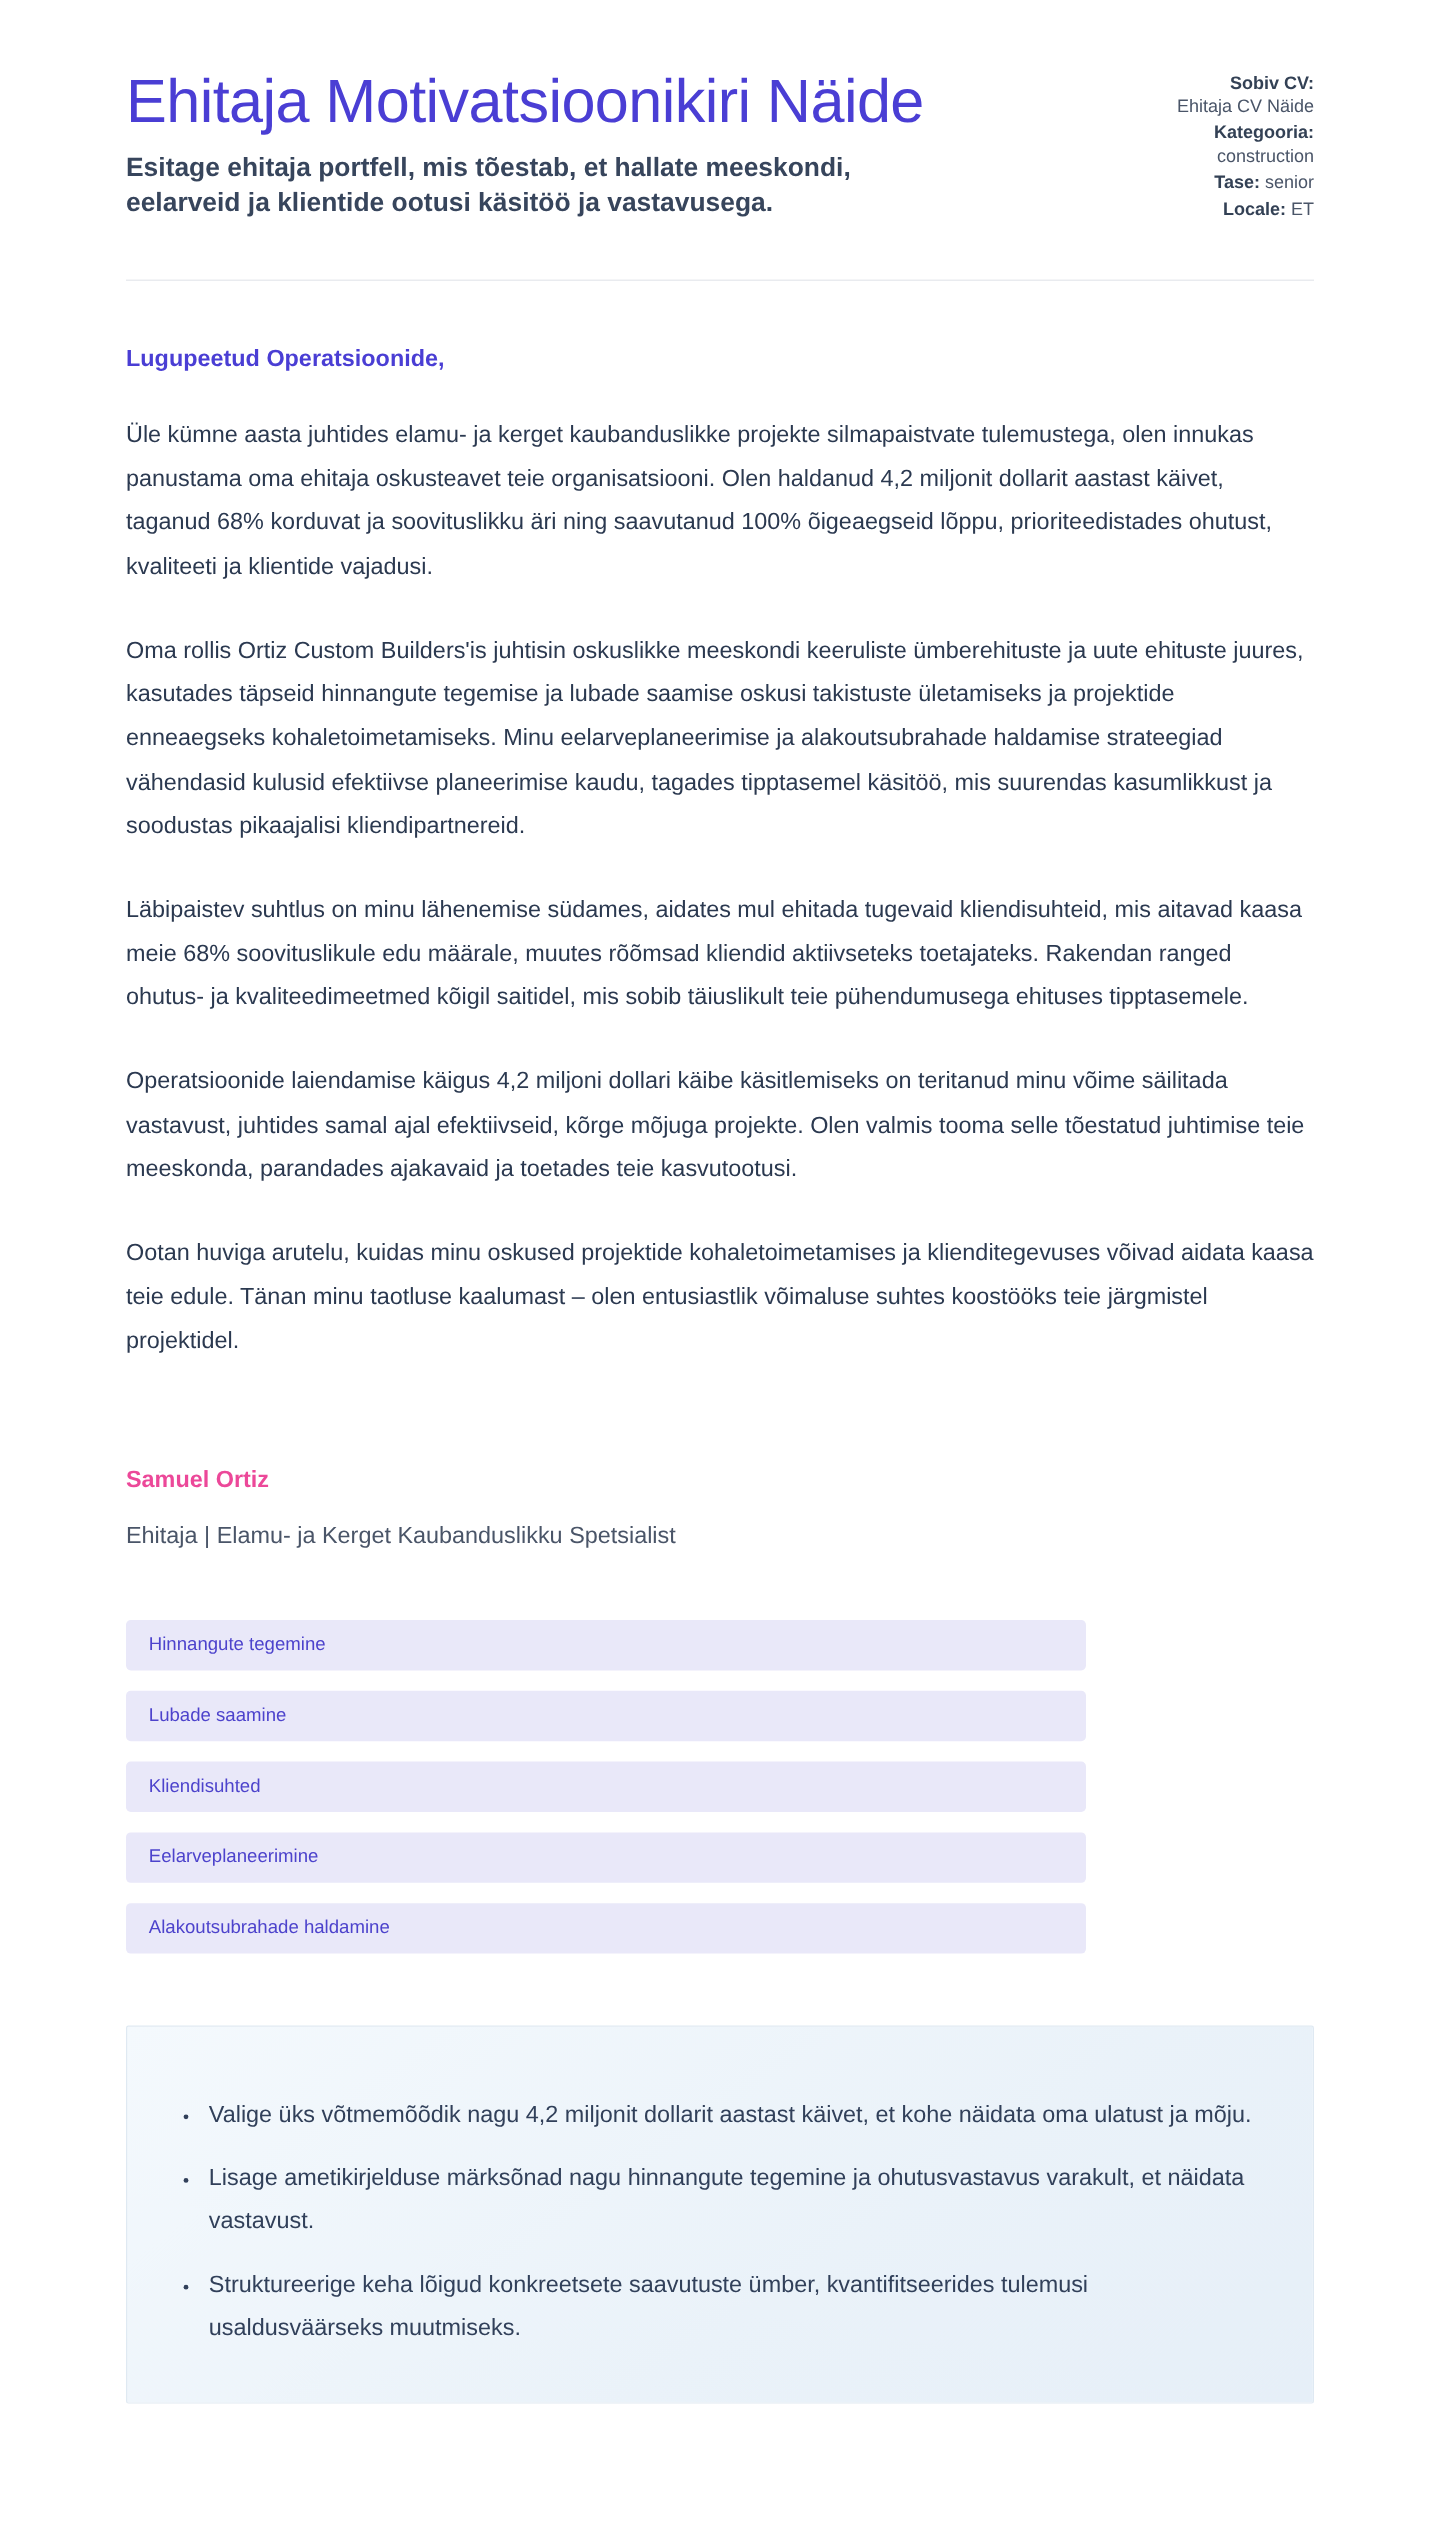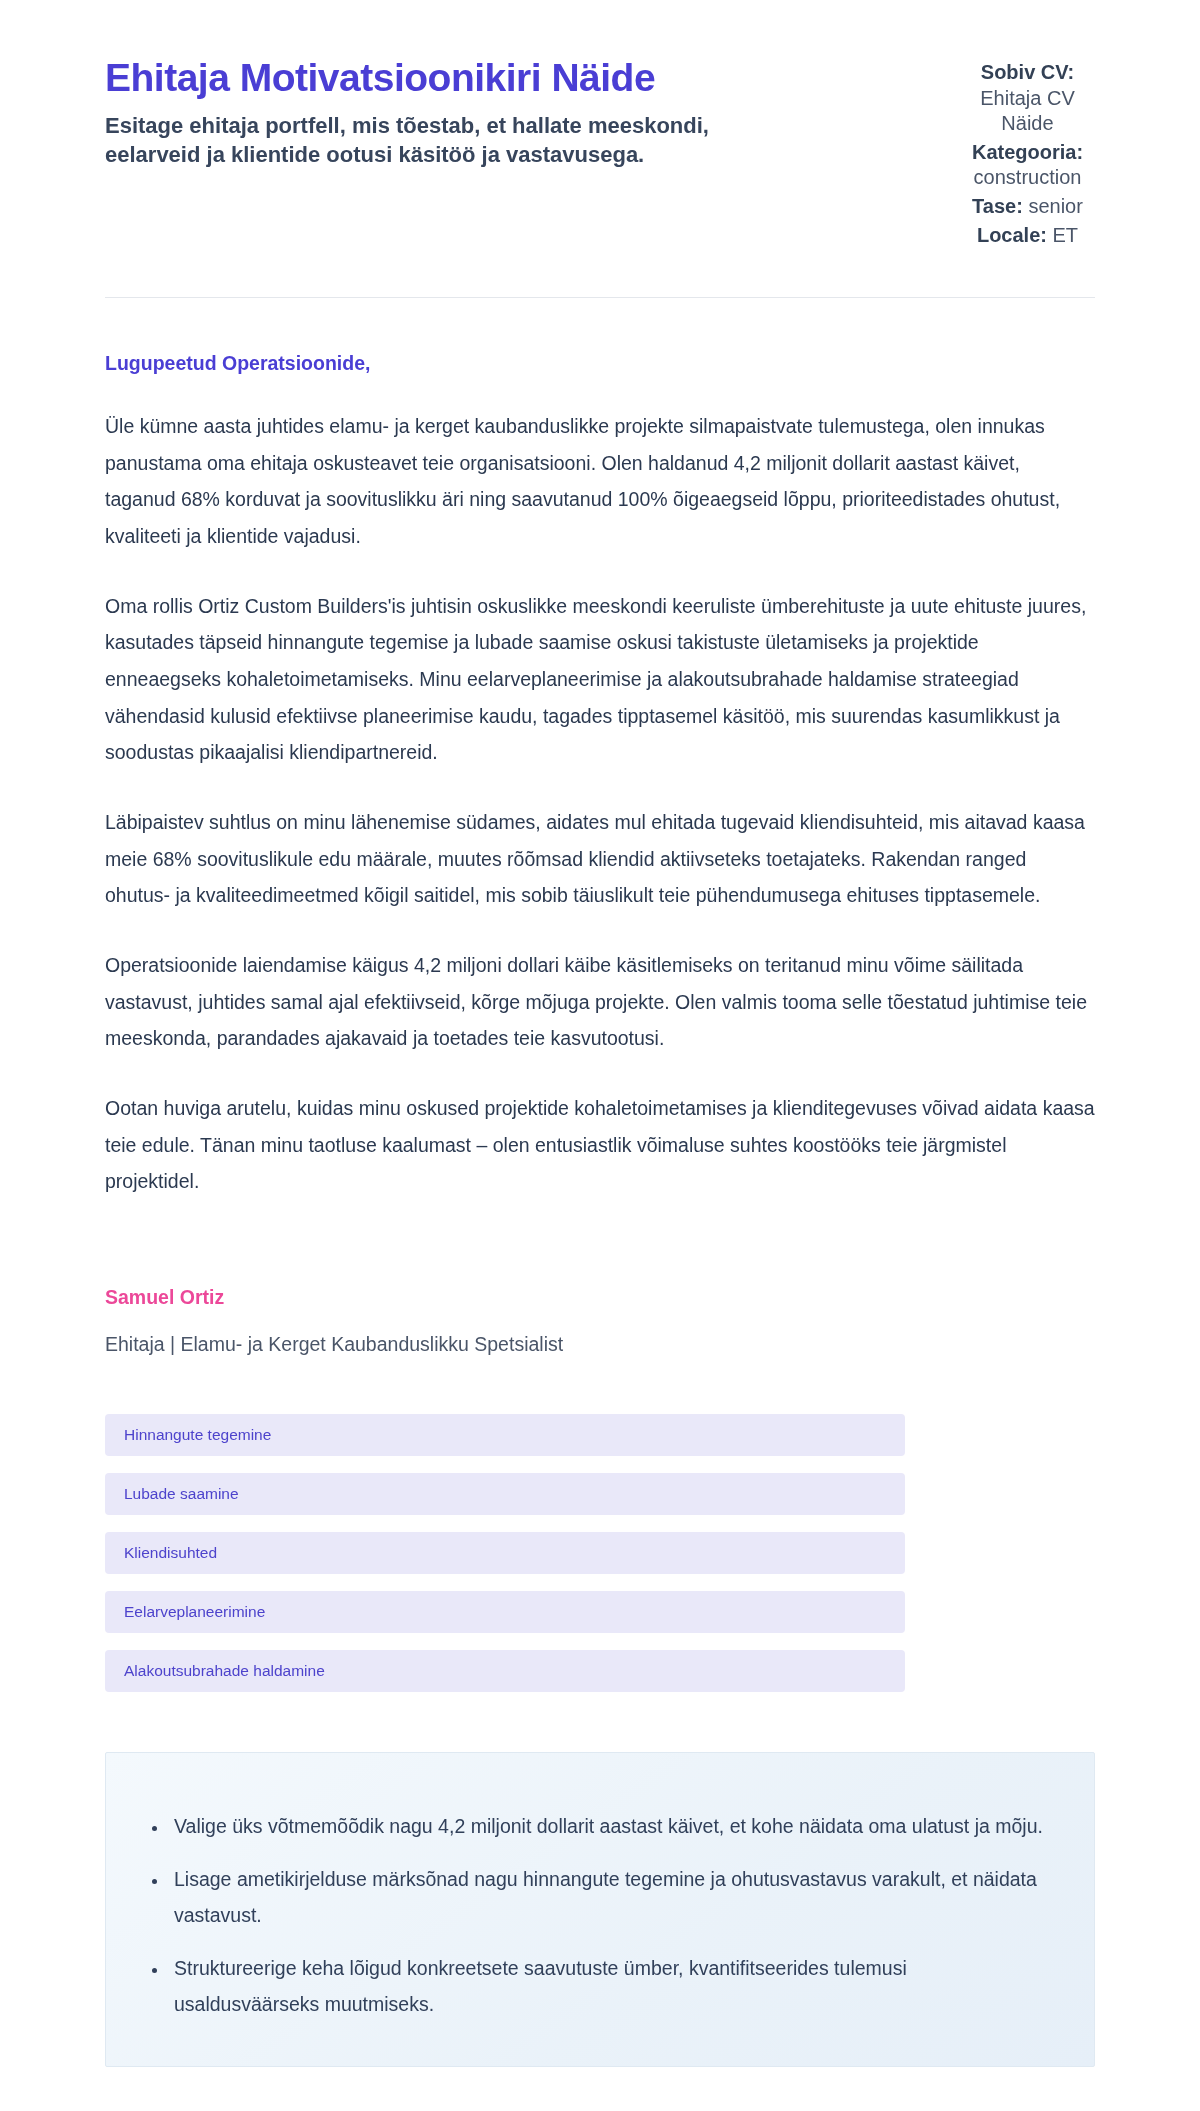--- a/index.html
+++ b/index.html
@@ -29,39 +29,39 @@
   }
   
   .header{
     display:flex;
     justify-content:space-between;
     align-items:flex-start;
   }
   .header-left{max-width:700px;}
   h1.title{
     margin:0 0 10px 0;
-    font-size:39px;
+    font-size:51px;
     line-height:1.15;
-    font-weight:700;
+    font-weight:400;
     color:var(--accent);
     letter-spacing:-0.5px;
   }
   .subtitle{
     margin:0;
     font-size:22px;
     font-weight:700;
     line-height:1.32;
     color:var(--heading-text);
     max-width:660px;
   }
   .meta{
     width:135px;
     flex-shrink:0;
-    text-align:center;
-    font-size:20px;
+    text-align:right;
+    font-size:15px;
     line-height:1.28;
     color:var(--meta-value);
     padding-top:4px;
   }
   .meta-entry{margin-bottom:3px;}
   .meta b{color:var(--meta-label);font-weight:700;}
   
   hr.rule{
     border:none;
     border-top:1px solid var(--divider);

